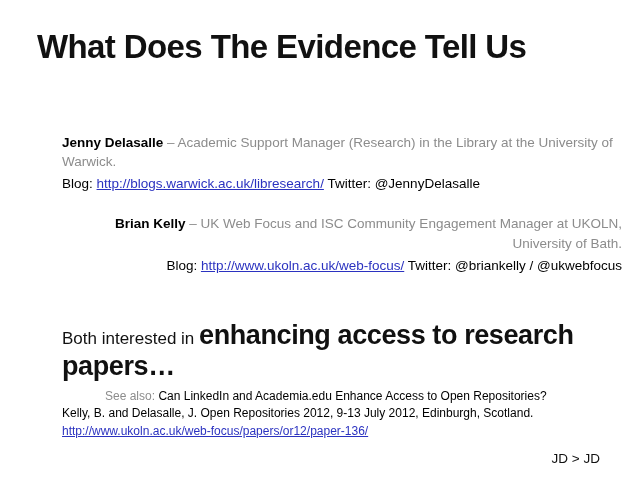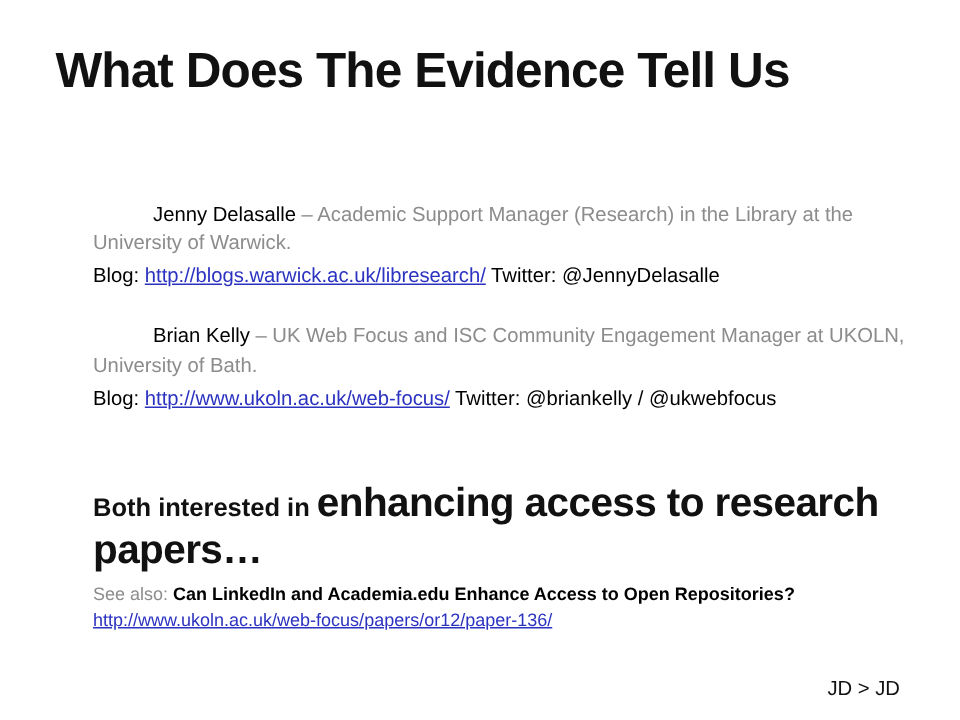--- a/index.html
+++ b/index.html
@@ -48,25 +48,25 @@
     width: 560px;
   }
 
   .bio {
     font-size: 13.5px;
     line-height: 1.42;
     color: #000000;
   }
   .bio + .bio {
     margin-top: 21px;
+    text-align: right;
   }
   .bio .name {
-    font-weight: normal;
+    font-weight: bold;
     color: #000000;
-    margin-left: 40px;
   }
   .bio .desc {
     color: #8c8c8c;
   }
   .bio .blogline {
     margin-top: 3px;
     color: #000000;
   }
   a.link, .link {
     color: #2b32c0;
@@ -77,42 +77,43 @@
   .statement {
     position: absolute;
     left: 62px;
     top: 320px;
     width: 540px;
     color: #111111;
     line-height: 1.16;
   }
   .statement .small {
     font-size: 17px;
-    font-weight: bold;
+    font-weight: normal;
   }
   .statement .big {
     font-size: 27px;
     font-weight: bold;
     letter-spacing: -0.4px;
   }
 
   
   .footnote {
     position: absolute;
     left: 62px;
     top: 388px;
     width: 560px;
     font-size: 12px;
     line-height: 1.45;
   }
   .footnote .seealso {
     color: #8c8c8c;
+    margin-left: 43px;
   }
   .footnote .ftitle {
-    font-weight: bold;
+    font-weight: normal;
     color: #000000;
   }
   .footnote .cite {
     color: #000000;
   }
 
   
   .footer {
     position: absolute;
     right: 40px;
@@ -153,20 +154,21 @@
   </div>
 
   <div class="statement">
     <span class="small">Both interested in </span><span class="big">enhancing access to research papers…</span>
   </div>
 
   <div class="footnote">
     <div>
       <span class="seealso">See also: </span><span class="ftitle">Can LinkedIn and Academia.edu Enhance Access to Open Repositories?</span>
     </div>
+    <div class="cite">Kelly, B. and Delasalle, J. Open Repositories 2012, 9-13 July 2012, Edinburgh, Scotland.</div>
     <div>
       <a class="link" href="#">http://www.ukoln.ac.uk/web-focus/papers/or12/paper-136/</a>
     </div>
   </div>
 
   <div class="footer">JD &gt; JD</div>
 
 </div>
 
 </body></html>

